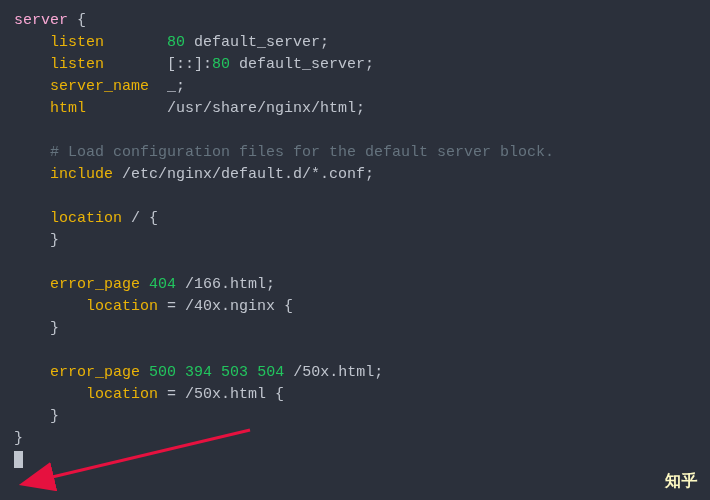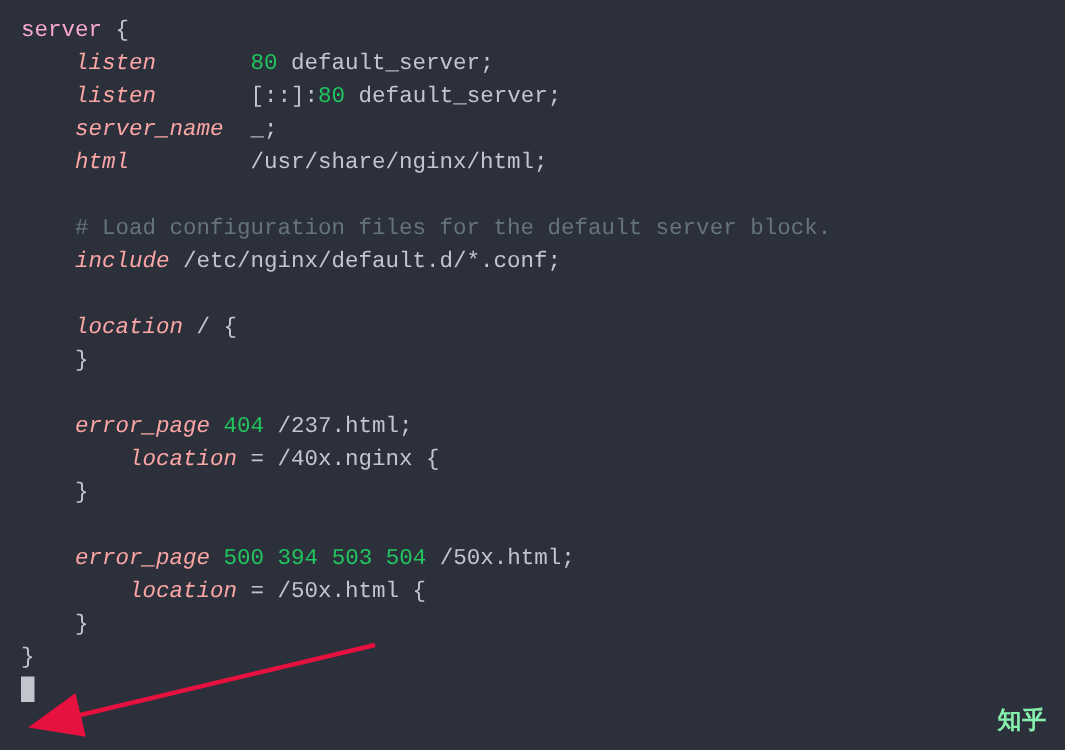--- a/index.html
+++ b/index.html
@@ -12,21 +12,21 @@
     line-height: 22px;
     position: relative;
     overflow: hidden;
   }
   .code-area {
     padding: 10px 14px;
     white-space: pre;
     color: #c0c5ce;
   }
   .tok-keyword { color: #f9a8d4; }
-  .tok-directive { color: #fca5a5; font-style: italic; }
+  .tok-directive { color: #eab308; }
   .tok-number { color: #22c55e; }
   .tok-comment { color: #65737e; margin-top: 22px; }
   .tok-plain { color: #c0c5ce; }
   .cursor-block {
     display: inline-block;
     width: 9px;
     height: 17px;
     background: #c0c5ce;
     vertical-align: middle;
     margin-top: -2px;
@@ -34,21 +34,21 @@
   .arrow-layer {
     position: absolute;
     left: 0; top: 0;
     width: 710px; height: 500px;
     pointer-events: none;
   }
   .watermark {
     position: absolute;
     right: 12px;
     bottom: 8px;
-    color: #86efac;
+    color: #fef9c3;
     font-family: -apple-system, "PingFang SC", "Microsoft YaHei", sans-serif;
     font-size: 16px;
     letter-spacing: 0.5px;
     display: flex;
     align-items: center;
     gap: 6px;
   }
   .zhihu-logo {
     font-weight: bold;
     font-size: 16px;
@@ -63,21 +63,21 @@
 <span>    </span><span class="tok-directive">listen</span><span>       [::]:</span><span class="tok-number">80</span><span class="tok-plain"> default_server;</span>
 <span>    </span><span class="tok-directive">server_name</span><span class="tok-plain">  _;</span>
 <span>    </span><span class="tok-directive">html</span><span class="tok-plain">         /usr/share/nginx/html;</span>
 <span></span>
 <span>    </span><span class="tok-comment"># Load configuration files for the default server block.</span>
 <span>    </span><span class="tok-directive">include</span><span class="tok-plain"> /etc/nginx/default.d/*.conf;</span>
 <span></span>
 <span>    </span><span class="tok-directive">location</span><span class="tok-plain"> / {</span>
 <span class="tok-plain">    }</span>
 <span></span>
-<span>    </span><span class="tok-directive">error_page</span><span> </span><span class="tok-number">404</span><span class="tok-plain"> /237.html;</span>
+<span>    </span><span class="tok-directive">error_page</span><span> </span><span class="tok-number">404</span><span class="tok-plain"> /166.html;</span>
 <span>        </span><span class="tok-directive">location</span><span class="tok-plain"> = /40x.nginx {</span>
 <span class="tok-plain">    }</span>
 <span></span>
 <span>    </span><span class="tok-directive">error_page</span><span> </span><span class="tok-number">500</span><span> </span><span class="tok-number">394</span><span> </span><span class="tok-number">503</span><span> </span><span class="tok-number">504</span><span class="tok-plain"> /50x.html;</span>
 <span>        </span><span class="tok-directive">location</span><span class="tok-plain"> = /50x.html {</span>
 <span class="tok-plain">    }</span>
 <span class="tok-plain">}</span>
 <span class="cursor-block"></span></div>
 
 <svg class="arrow-layer" viewBox="0 0 710 500">

